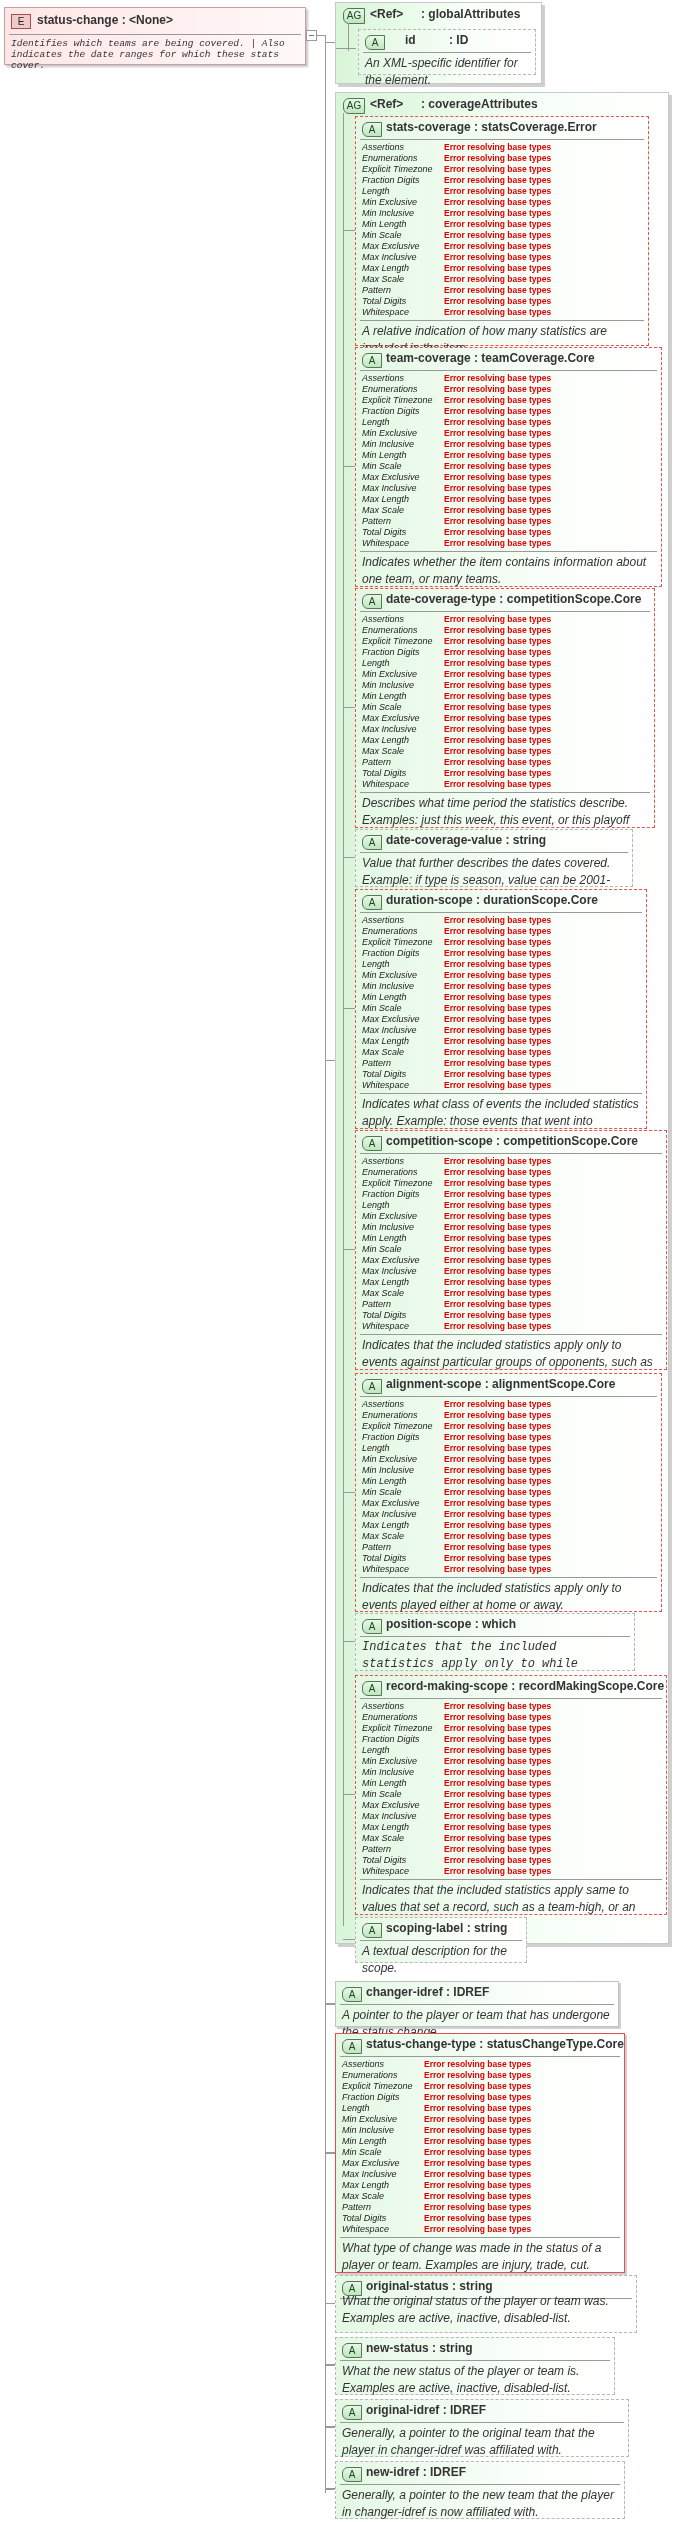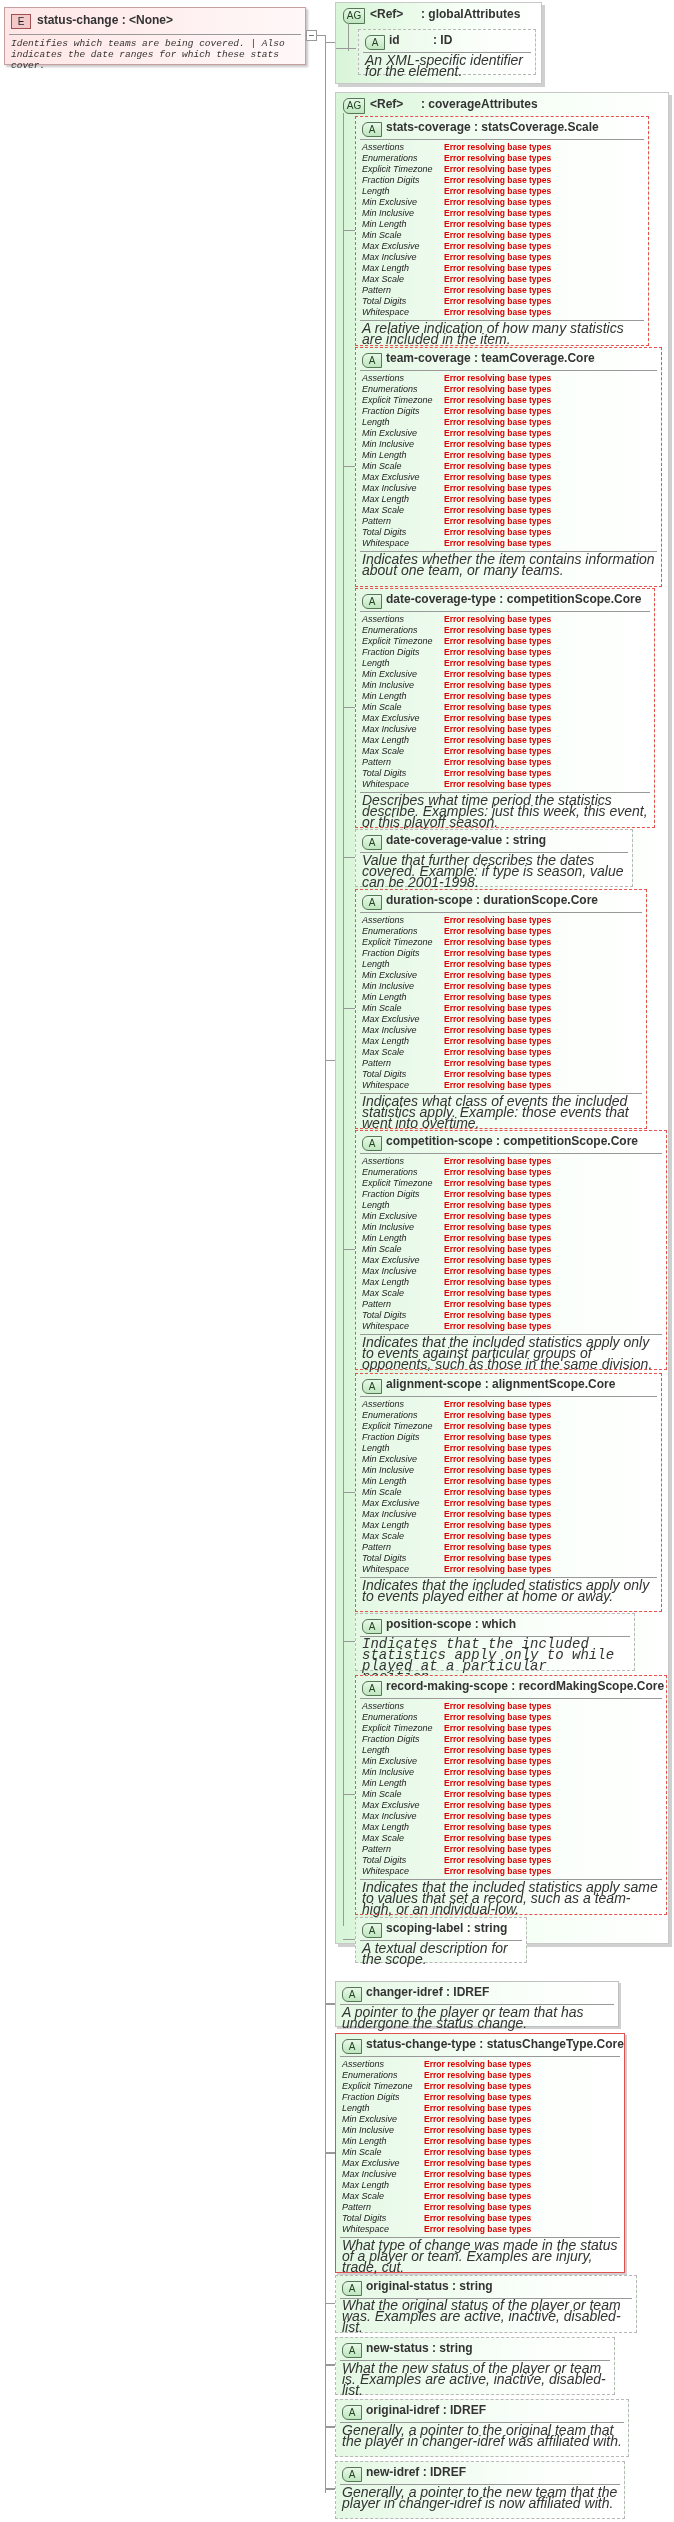--- a/index.html
+++ b/index.html
@@ -38,21 +38,21 @@
   .at-box.solid-red { border: 1.5px solid #e05050; box-shadow: 2px 2px 0 #d0d0d0; }
   .at-box.solid-gray { border: 1px solid #c0c0c0; box-shadow: 2px 2px 0 #d0d0d0; }
   .at-badge { left: 6px; top: 5px; width: 18px; height: 13px; font-size: 10px; text-align: center; line-height: 13px;
               background: linear-gradient(#e8f8e8, #bfe6bf); border: 1px solid #557755; border-radius: 6px 0 0 6px; color: #224422; }
   .at-title { left: 30px; top: 3px; font-size: 12px; font-weight: bold; color: #333; white-space: nowrap; }
   .at-rule { left: 4px; right: 4px; height: 1px; background: #999; }
   .facets { left: 6px; font-size: 9px; line-height: 11px; }
   .facet-row { display: flex; height: 11px; }
   .facet-name { width: 82px; font-style: italic; color: #222; }
   .facet-val { color: #e00000; font-weight: bold; font-size: 8.5px; }
-  .at-doc { left: 6px; right: 6px; font-size: 14px; font-style: italic; color: #333; line-height: 11px; }
+  .at-doc { left: 6px; right: 6px; font-size: 12px; font-style: italic; color: #333; line-height: 17px; }
 </style>
 </head>
 <body>
 
 <div class="abs el-box">
   <div class="abs el-badge">E</div>
   <div class="abs el-title">status-change : &lt;None&gt;</div>
   <div class="abs el-rule"></div>
   <div class="abs el-doc">Identifies which teams are being covered. | Also indicates the date ranges for which these stats cover.</div>
 </div>
@@ -70,37 +70,37 @@
 <div class="abs line-h" style="left:325px;top:2488px;width:10px;"></div>
 
 <div class="abs ag-box" style="left:335px;top:2px;width:205px;height:80px;">
   <div class="abs ag-badge">AG</div>
   <div class="abs ag-title" style="left:34px;">&lt;Ref&gt;</div>
   <div class="abs ag-title" style="left:85px;">: globalAttributes</div>
   <div class="abs line-v" style="left:12px;top:20px;height:28px;"></div>
   <div class="abs line-h" style="left:0px;top:45px;width:20px;"></div>
   <div class="abs at-box dash-gray" style="left:22px;top:26px;width:176px;height:44px;">
     <div class="abs at-badge">A</div>
-    <div class="abs at-title" style="white-space:pre;">id          : ID</div>
+    <div class="abs at-title" style="white-space:pre;margin-left:16px;">id          : ID</div>
     <div class="abs at-rule" style="top:22px;"></div>
     <div class="abs at-doc" style="top:25px;">An XML-specific identifier for the element.</div>
   </div>
 </div>
 
 <div class="abs ag-box" style="left:335px;top:92px;width:332px;height:1850px;">
   <div class="abs ag-badge">AG</div>
   <div class="abs ag-title" style="left:34px;">&lt;Ref&gt;</div>
   <div class="abs ag-title" style="left:85px;">: coverageAttributes</div>
   <div class="abs line-v" style="left:7px;top:20px;height:1813px;"></div>
 </div>
 
 <div id="coverage-list">
     <div class="abs at-box dash-red" style="left: 355px; top: 116px; width: 292px; height: 228px;">
       <div class="abs at-badge">A</div>
-      <div class="abs at-title">stats-coverage : statsCoverage.Scale</div>
+      <div class="abs at-title">stats-coverage : statsCoverage.Error</div>
       <div class="abs at-rule" style="top: 22px;"></div>
       <div class="abs facets" style="top: 25px;">
         <div class="facet-row">
           <span class="facet-name">Assertions</span>
           <span class="facet-val">Error resolving base types</span>
         </div>
         <div class="facet-row">
           <span class="facet-name">Enumerations</span>
           <span class="facet-val">Error resolving base types</span>
         </div>
@@ -710,21 +710,21 @@
         </div>
       </div>
       <div class="abs at-rule" style="top: 203px;"></div>
       <div class="abs at-doc" style="top: 206px;">What type of change was made in the status of a player or team. Examples are injury, trade, cut.</div>
     </div>
     <div class="abs line-h" style="left: 325px; top: 2152px; width: 10px;"></div>
     <div class="abs at-box dash-gray" style="left: 335px; top: 2275px; width: 300px; height: 56px;">
       <div class="abs at-badge">A</div>
       <div class="abs at-title">original-status : string</div>
       <div class="abs at-rule" style="top: 22px;"></div>
-      <div class="abs at-doc" style="top: 24px;">What the original status of the player or team was. Examples are active, inactive, disabled-list.</div>
+      <div class="abs at-doc" style="top: 17px;">What the original status of the player or team was. Examples are active, inactive, disabled-list.</div>
     </div>
     <div class="abs line-h" style="left: 325px; top: 2303px; width: 10px;"></div>
     <div class="abs at-box dash-gray" style="left: 335px; top: 2337px; width: 278px; height: 56px;">
       <div class="abs at-badge">A</div>
       <div class="abs at-title">new-status : string</div>
       <div class="abs at-rule" style="top: 22px;"></div>
       <div class="abs at-doc" style="top: 25px;">What the new status of the player or team is. Examples are active, inactive, disabled-list.</div>
     </div>
     <div class="abs line-h" style="left: 325px; top: 2365px; width: 10px;"></div>
     <div class="abs at-box dash-gray" style="left: 335px; top: 2399px; width: 292px; height: 56px;">

